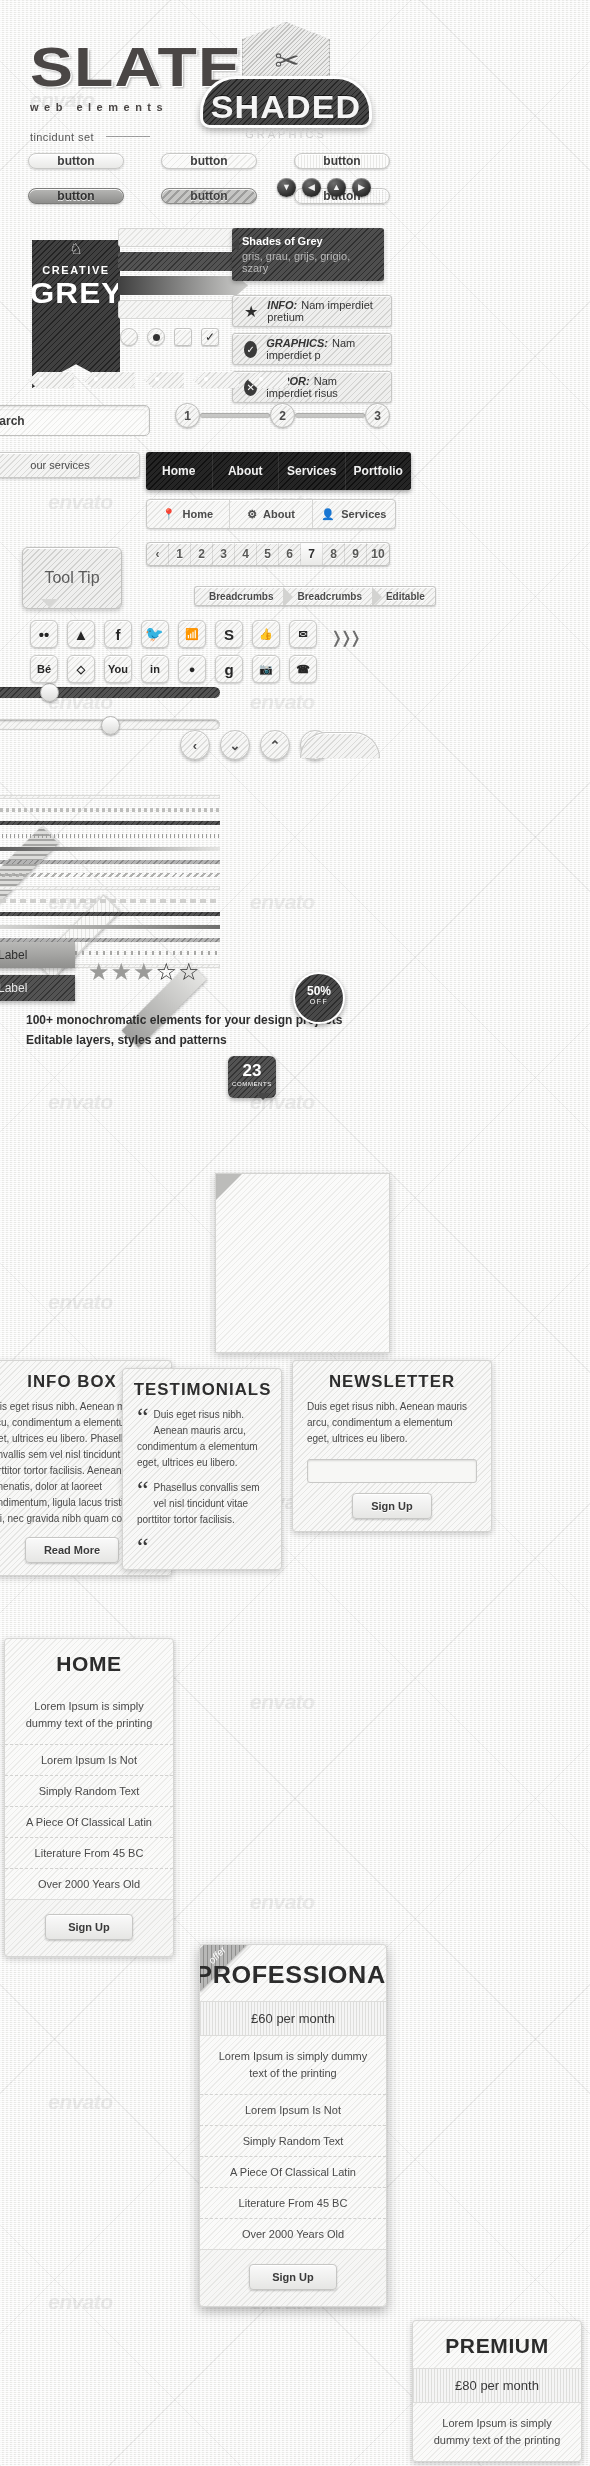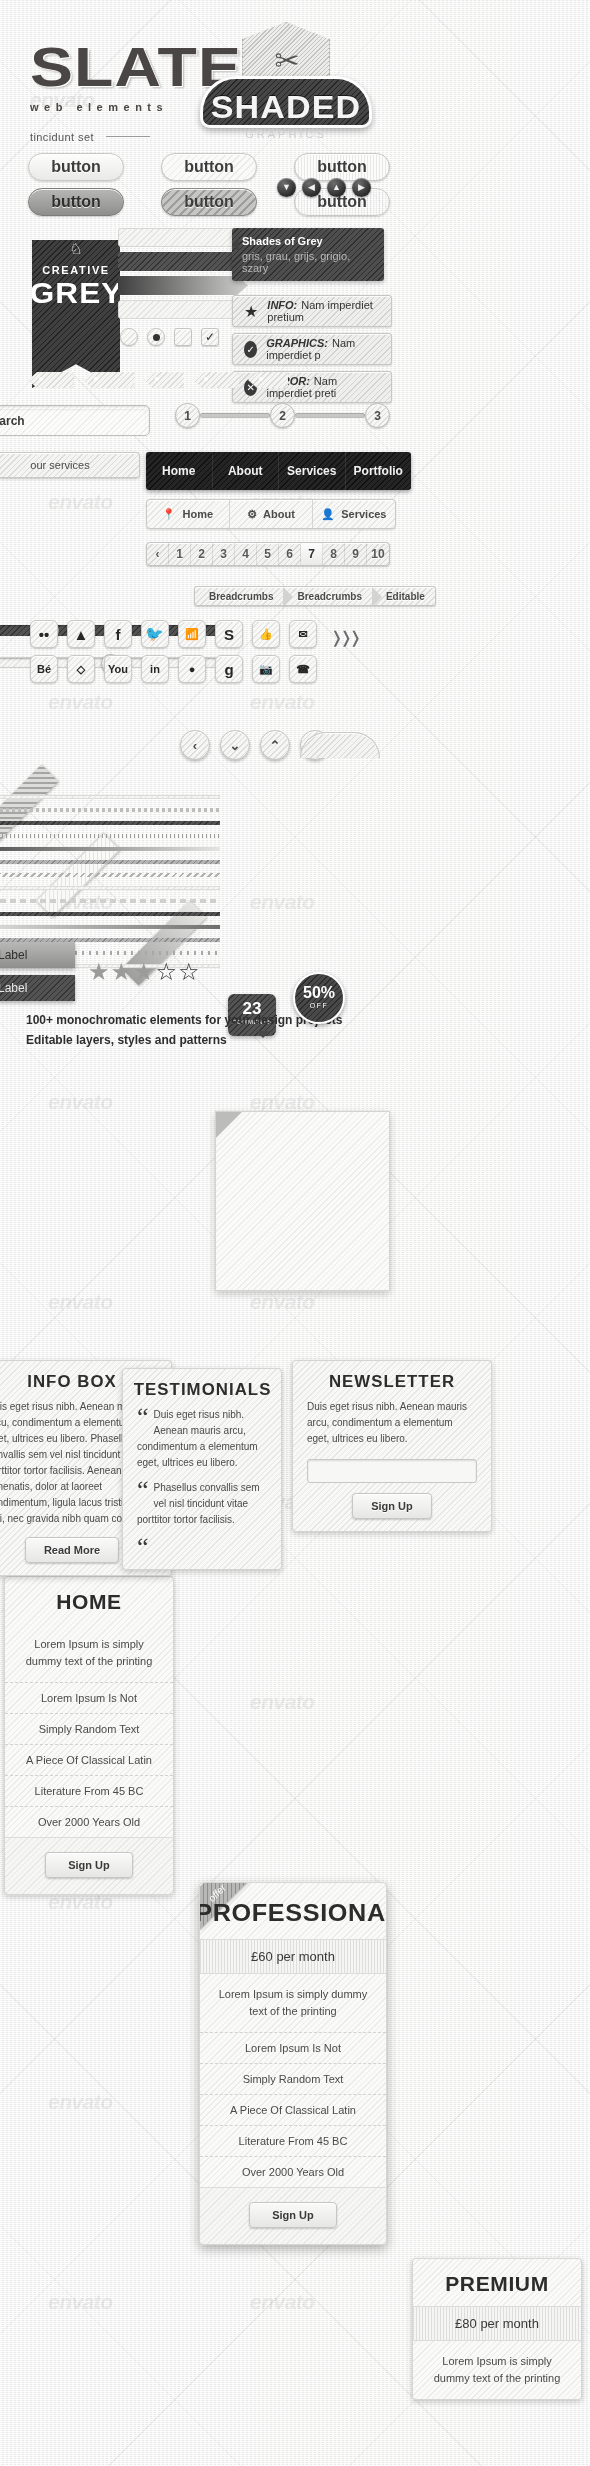--- a/index.html
+++ b/index.html
@@ -94,22 +94,22 @@
     font-family:"Liberation Sans Narrow","Liberation Sans",sans-serif;
     font-size:31px; font-weight:bold; color:#f4f4f4; letter-spacing:1px;
     margin-top:11px; transform: scaleX(1.1);
     text-shadow: 0 -1px 0 rgba(0,0,0,.6);
   }
   .badge-sub { font-size:11px; letter-spacing:3px; color:#cfcfcf; margin-top:2px; }
 
   
   .btn {
     display:flex; align-items:center; justify-content:center;
-    font-size:16px; font-weight:bold; color:#3d3d3d;
-    border-radius: 16px; height:28px;
+    font-size:12px; font-weight:bold; color:#3d3d3d;
+    border-radius: 16px; height:16px;
     border:1px solid #c8c8c6;
     text-shadow: 0 1px 0 rgba(255,255,255,.8);
     box-shadow: 0 1px 2px rgba(0,0,0,.18), inset 0 1px 0 rgba(255,255,255,.9);
   }
   .btn.plain  { background: linear-gradient(#fdfdfd,#e9e9e7); }
   .btn.diag   { background:#f2f2f0; background-image: repeating-linear-gradient(135deg, rgba(0,0,0,.04) 0 1px, rgba(255,255,255,.6) 1px 5px); }
   .btn.vert   { background:#f4f4f2; background-image: repeating-linear-gradient(90deg, rgba(0,0,0,.05) 0 1px, rgba(255,255,255,.7) 1px 3px); }
   .btn.dark-plain { background: linear-gradient(#b7b7b5,#8e8e8c); color:#2e2e2e; border-color:#7c7c7a; }
   .btn.dark-diag  { background:#adadab; background-image: repeating-linear-gradient(135deg, rgba(0,0,0,.09) 0 2px, rgba(255,255,255,.3) 2px 6px); border-color:#8b8b89; }
   .btn.dark-vert  { background: linear-gradient(#c3c3c1,#8d8d8b); background-image: repeating-linear-gradient(90deg, rgba(0,0,0,.06) 0 1px, rgba(255,255,255,.35) 1px 3px); border-color:#86868 4; }
@@ -289,21 +289,21 @@
   
   .stars { font-size:24px; letter-spacing:1px; }
 
   
   .promo { font-size:12px; font-weight:bold; color:#2e2e2e; line-height:20px; }
 
   
   .seal { width:52px;height:52px;border-radius:50%; color:#fff; text-align:center;
     background-color:#3f3f3f; background-image: repeating-linear-gradient(135deg, rgba(0,0,0,.3) 0 1px, rgba(255,255,255,.05) 1px 4px);
     border:2px solid #fff; box-shadow:0 2px 5px rgba(0,0,0,.35);}
-  .seal .p{font-size:16px;font-weight:bold;padding-top:10px;}
+  .seal .p{font-size:12px;font-weight:bold;padding-top:10px;}
   .seal .o{font-size:7px;letter-spacing:1.5px;}
 
   
   .fold { position:relative; border:1px solid #d4d4d2;
     background:#f4f4f2; background-image: repeating-linear-gradient(135deg, rgba(0,0,0,.03) 0 1px, rgba(255,255,255,.6) 1px 4px);
     box-shadow:0 3px 8px rgba(0,0,0,.2);}
   .fold .tri { position:absolute; left:0; top:0; width:0;height:0; border:13px solid transparent;
     border-top-color:#bcbcba; border-left-color:#bcbcba; }
 
   
@@ -465,21 +465,21 @@
   <div class="sec alert" style="left:232px;top:295px;width:160px;">
     <span class="ai">★</span>
     <span><b>INFO:</b><span>Nam imperdiet pretium</span></span>
   </div>
   <div class="sec alert" style="left:232px;top:333px;width:160px;">
     <span class="ai circ-ic">✓</span>
     <span><b>GRAPHICS:</b><span>Nam imperdiet p</span></span>
   </div>
   <div class="sec alert" style="left:232px;top:371px;width:160px;">
     <span class="ai circ-ic">✕</span>
-    <span><b>ERROR:</b><span>Nam imperdiet preti</span></span>
+    <span><b>ERROR:</b><span>Nam imperdiet risus</span></span>
   </div>
 
   <div class="sec" style="left:28px;top:372px;display:flex;gap:9px;">
     <div class="tag" style="width:46px;">
         <span class="hole"></span>
       </div>
     <div class="tag" style="width:52px;">
         <span class="hole"></span>
       </div>
     <div class="tag" style="width:40px;">
@@ -511,20 +511,23 @@
     background-image:repeating-linear-gradient(135deg,rgba(0,0,0,.05) 0 1px,rgba(255,255,255,.55) 1px 4px);
     box-shadow:inset 0 1px 0 #fff,0 1px 3px rgba(0,0,0,.2);font-size:11px;color:#4a4a4a;">our services</div>
 
   <div class="sec nav-dark" style="left:146px;top:452px;width:265px;">
     <a>Home</a>
     <a>About</a>
     <a>Services</a>
     <a>Portfolio</a>
   </div>
 
+  <div class="sec tip" style="left:22px;top:494px;">
+    <span>Tool Tip</span>
+  </div>
 
   <div class="sec nav-light" style="left:146px;top:499px;width:250px;">
     <a>
       <span>📍</span>
       <span>Home</span>
     </a>
     <a>
       <span>⚙</span>
       <span>About</span>
     </a>

